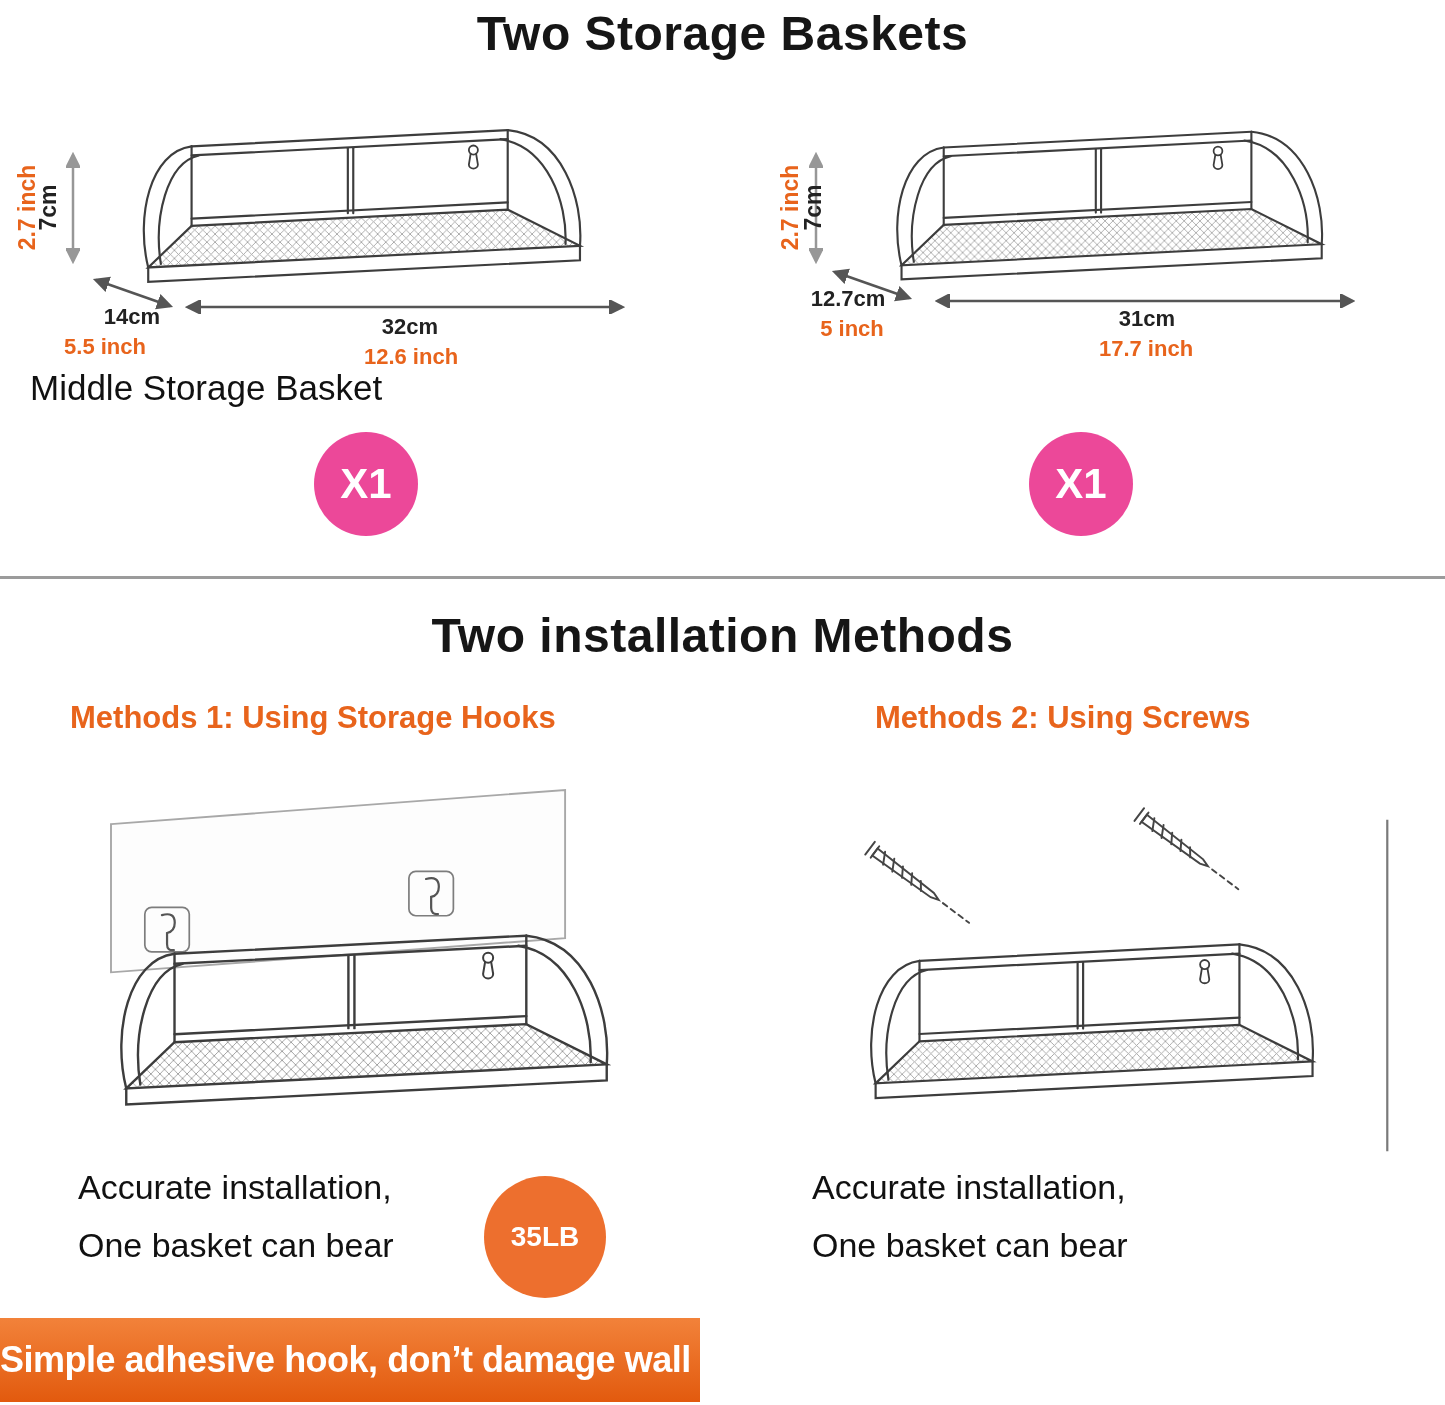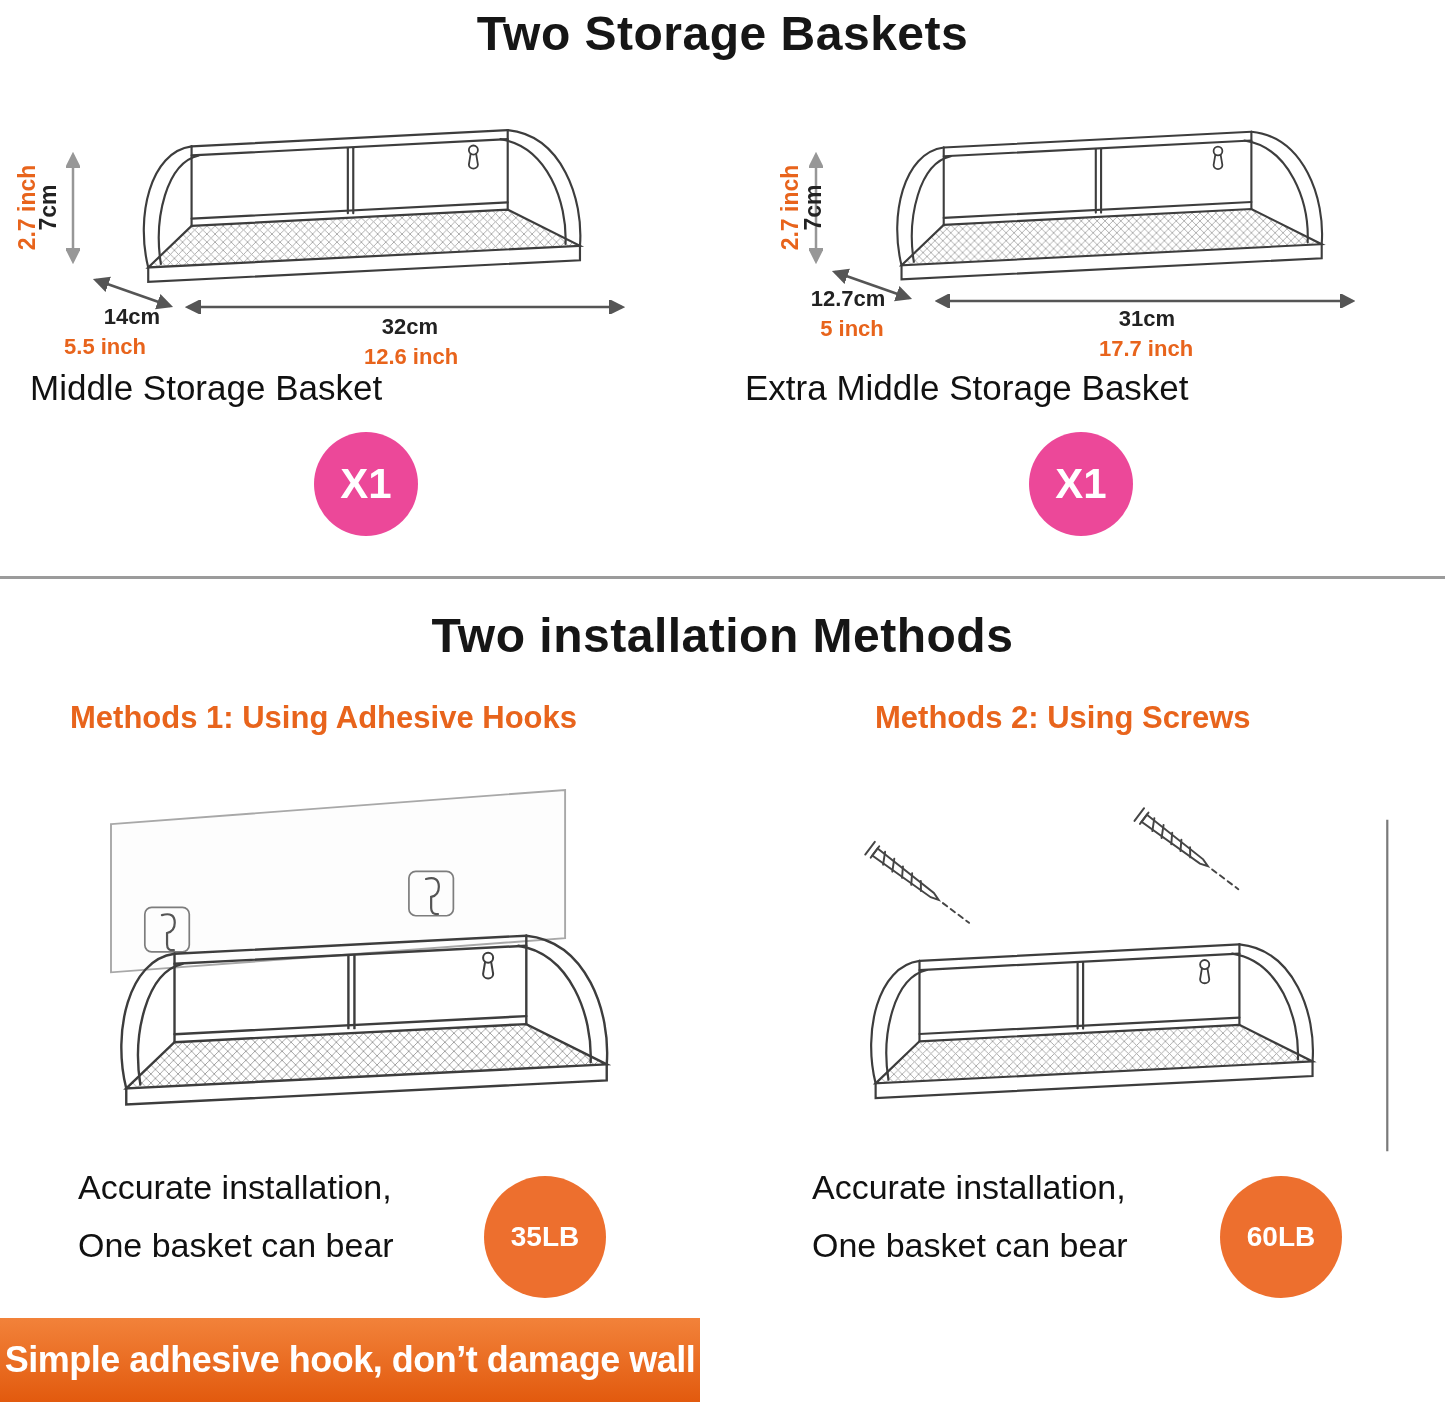--- a/index.html
+++ b/index.html
@@ -72,21 +72,21 @@
   .l1b{left:78px;top:1226px}
   .l2a{left:812px;top:1168px}
   .l2b{left:812px;top:1226px}
 
   .lb-circle{position:absolute;width:122px;height:122px;border-radius:50%;background:#ED6F2E;color:#fff;
              font-weight:700;font-size:28px;display:flex;align-items:center;justify-content:center}
   .lb1{left:484px;top:1176px}
   .lb2{left:1220px;top:1176px}
 
   .banner{position:absolute;top:1318px;height:84px;background:linear-gradient(180deg,#F2823A,#E25A0E);
-          color:#fff;display:flex;align-items:center;justify-content:center;font-weight:700;font-size:36px;letter-spacing:-.5px}
+          color:#fff;display:flex;align-items:center;justify-content:flex-start;font-weight:700;font-size:36px;letter-spacing:-.5px}
   .banner--left{left:0;width:700px}
   .banner--right{left:723px;width:722px}
 
   
   .gray-line{stroke:#979797;stroke-width:2.5}
   .dark-line{stroke:#555;stroke-width:2.5}
   .screw{fill:none;stroke:#454545;stroke-width:2.2;stroke-linecap:round}
 </style>
 </head>
 <body>
@@ -169,29 +169,28 @@
     <svg class="d-arrow" viewBox="0 0 90 38">
       <line x1="8" y1="6" x2="82" y2="32" class="dark-line" marker-start="url(#arr-dark)" marker-end="url(#arr-dark)"></line>
     </svg>
     <span class="dim depth-cm">12.7cm</span>
     <span class="dim dim--in depth-in">5 inch</span>
     <svg class="w-arrow" viewBox="0 0 450 14" preserveAspectRatio="none">
       <line x1="8" y1="7" x2="442" y2="7" class="dark-line" marker-start="url(#arr-dark)" marker-end="url(#arr-dark)"></line>
     </svg>
     <span class="dim width-cm">31cm</span>
     <span class="dim dim--in width-in">17.7 inch</span>
-    <div class="caption">Extra Middle Storage Basket</div>
     <div class="qty">X1</div>
   </section>
 
   <div class="divider"></div>
 
   <h1 class="h1 title2">Two installation Methods</h1>
 
-  <h2 class="method-heading mh1">Methods 1: Using Adhesive Hooks</h2>
+  <h2 class="method-heading mh1">Methods 1: Using Storage Hooks</h2>
   <h2 class="method-heading mh2">Methods 2: Using Screws</h2>
 
   <svg class="abs m1-svg" viewBox="0 0 700 430">
     <polygon points="80,62 558,26 558,182 80,218" fill="#fdfdfd" stroke="#a8a8a8" stroke-width="2"></polygon>
     <use href="#ahook-shape" x="112" y="146" width="54" height="54"></use>
     <use href="#ahook-shape" x="390" y="108" width="54" height="54"></use>
     <use href="#basket-shape" x="22" y="158" width="656" height="265"></use>
   </svg>
 
   <svg class="abs m2-svg" viewBox="0 0 700 430">
@@ -220,19 +219,18 @@
       <path d="M103,0 L140,0" stroke-dasharray="6 5"></path>
     </g>
   </svg>
 
   <span class="cap-line l1a">Accurate installation,</span>
   <span class="cap-line l1b">One basket can bear</span>
   <div class="lb-circle lb1">35LB</div>
 
   <span class="cap-line l2a">Accurate installation,</span>
   <span class="cap-line l2b">One basket can bear</span>
-  <div class="lb-circle lb2">60LB</div>
 
   <div class="banner banner--left">
     <span>Simple adhesive hook, don’t damage wall</span>
   </div>
 
 </div>
 
 </body></html>

